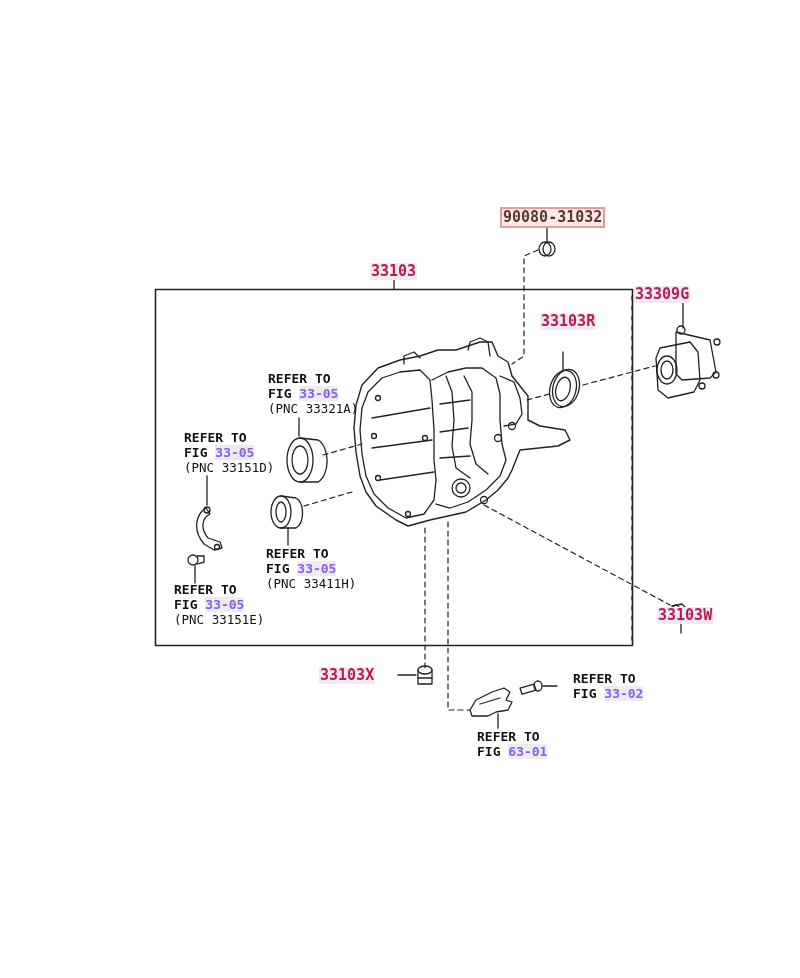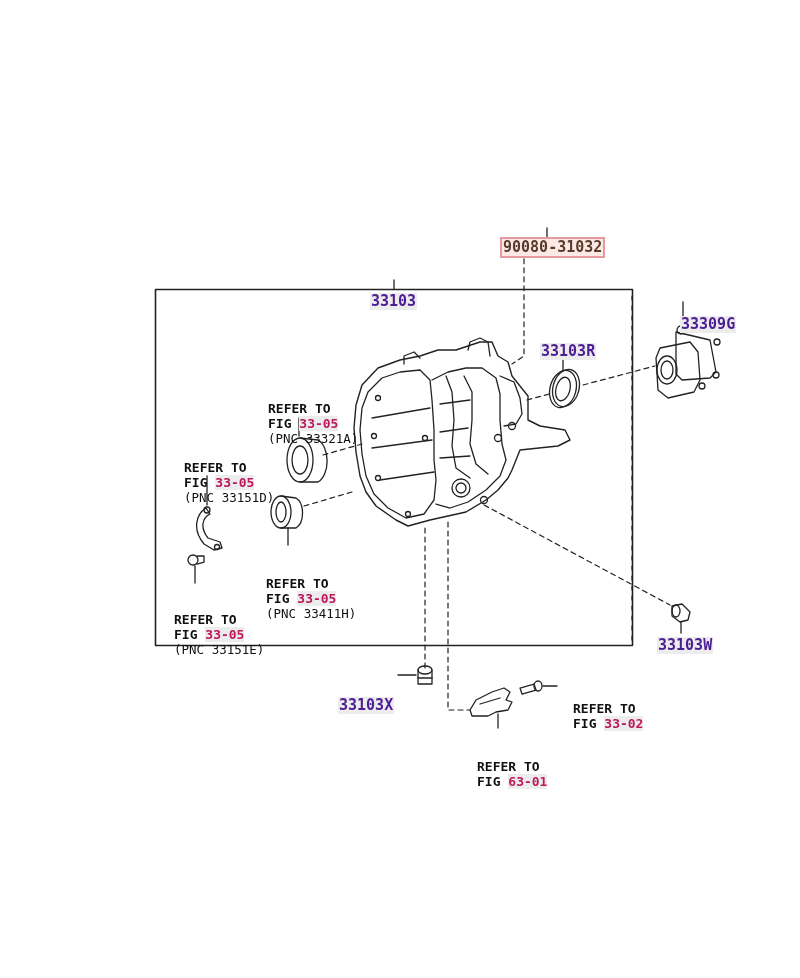--- a/index.html
+++ b/index.html
@@ -1,22 +1,22 @@
 <!DOCTYPE html>
 <html><head>
 <meta charset="utf-8">
 <style>
   html, body { margin: 0; padding: 0; background: #ffffff; }
   body { width: 800px; height: 978px; position: relative; overflow: hidden; font-family: "DejaVu Sans Mono", "Liberation Mono", monospace; }
   #diagram { position: absolute; left: 0; top: 0; width: 800px; height: 978px; }
-  .lbl { position: absolute; font-family: "DejaVu Sans Mono", "Liberation Mono", monospace; font-weight: bold; color: #222; white-space: nowrap; line-height: 1; margin-top: 30px; }
-  .part-no { font-size: 15px; background: #ececec; color: #4c1d95; padding: 1px 1px; cursor: pointer; letter-spacing: 0px; }
+  .lbl { position: absolute; font-family: "DejaVu Sans Mono", "Liberation Mono", monospace; font-weight: bold; color: #222; white-space: nowrap; line-height: 1; }
+  .part-no { font-size: 15px; background: #ececec; color: #be185d; padding: 1px 1px; cursor: pointer; letter-spacing: 0px; }
   .part-no.highlight { background: #fbe9e6; border: 2px solid #e59aa0; color: #5a3a2a; padding: 1px 1px; }
   .ref { font-size: 13px; line-height: 15px; color: #111; }
-  .ref .fig { background: #ececec; color: #be185d; font-weight: bold; cursor: pointer; }
+  .ref .fig { background: #ececec; color: #8b5cf6; font-weight: bold; cursor: pointer; }
   .ref .pnc { font-weight: normal; font-size: 12.5px; text-align: center; }
   .ref div { display: block; padding-left: 12px; }
 </style>
 </head>
 <body>
 
 <svg id="diagram" width="800" height="978" viewBox="0 0 800 978" xmlns="http://www.w3.org/2000/svg">
   <g fill="none" stroke="#222" stroke-width="1.3" stroke-linecap="round" stroke-linejoin="round">
 
     <rect x="155.5" y="289.5" width="477" height="356" stroke-width="1.6"></rect>
@@ -139,24 +139,24 @@
     <g>
       <path d="M520 688 L534 684 L536 690 L522 694 Z"></path>
       <ellipse cx="538" cy="686" rx="4" ry="5"></ellipse>
       <line x1="543" y1="686" x2="557" y2="686"></line>
     </g>
   </g>
 </svg>
 
 <span class="lbl part-no highlight" style="left:500px;top:207px;">90080-31032</span>
 <span class="lbl part-no" style="left:370px;top:263px;">33103</span>
-<span class="lbl part-no" style="left:680px;top:286px;">33309G</span>
+<span class="lbl part-no" style="left:634px;top:286px;">33309G</span>
 <span class="lbl part-no" style="left:540px;top:313px;">33103R</span>
 <span class="lbl part-no" style="left:657px;top:607px;">33103W</span>
-<span class="lbl part-no" style="left:338px;top:667px;text-align:center;">33103X</span>
+<span class="lbl part-no" style="left:319px;top:667px;text-align:center;">33103X</span>
 
 <div class="lbl ref" style="left:256px;top:371px;">
   <div>REFER TO</div>
   <div><span>FIG</span> <span class="fig">33-05</span></div>
   <div class="pnc">(PNC 33321A)</div>
 </div>
 
 <div class="lbl ref" style="left:172px;top:430px;">
   <div>REFER TO</div>
   <div><span>FIG</span> <span class="fig">33-05</span></div>

